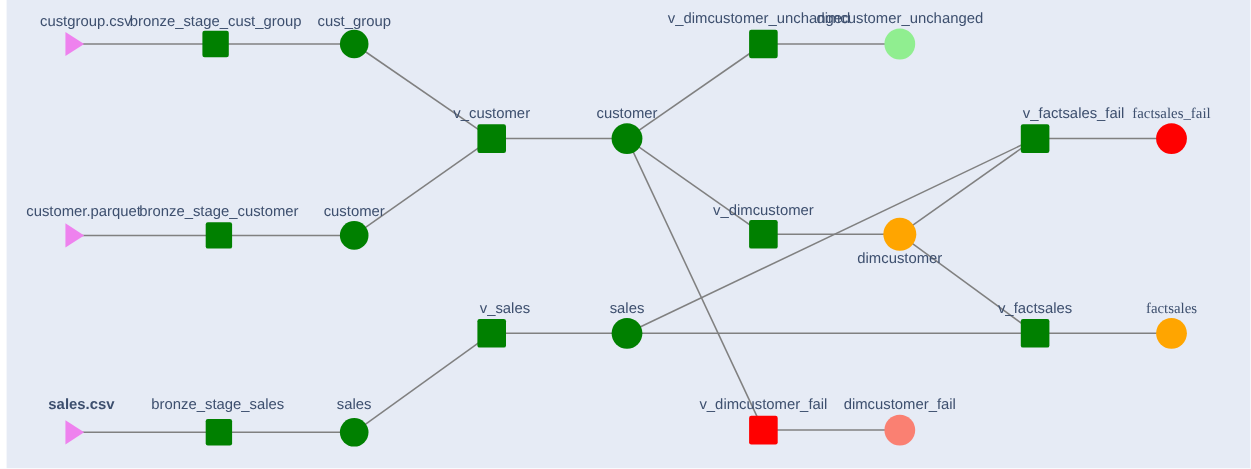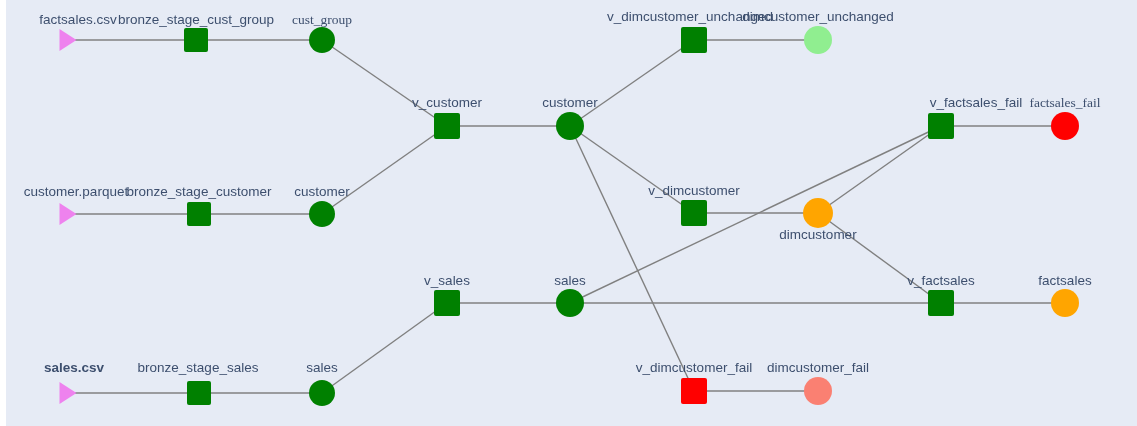--- a/index.html
+++ b/index.html
@@ -64,38 +64,38 @@
         <div class="node sq" title="v_dimcustomer_fail" style="left: 688px; top: 391px; width: 26px; height: 26px; background: rgb(255, 0, 0);"></div>
         <div class="node ci" title="dimcustomer_fail" style="left: 812px; top: 391px; width: 28px; height: 28px; background: rgb(250, 128, 114);"></div>
         <div class="node sq" title="v_sales" style="left: 441px; top: 303px; width: 26px; height: 26px; background: rgb(0, 128, 0);"></div>
         <div class="node ci" title="sales" style="left: 564px; top: 303px; width: 28px; height: 28px; background: rgb(0, 128, 0);"></div>
         <div class="node sq" title="v_factsales_fail" style="left: 935px; top: 126px; width: 26px; height: 26px; background: rgb(0, 128, 0);"></div>
         <div class="node ci" title="factsales_fail" style="left: 1059px; top: 126px; width: 28px; height: 28px; background: rgb(255, 0, 0);"></div>
         <div class="node sq" title="v_factsales" style="left: 935px; top: 303px; width: 26px; height: 26px; background: rgb(0, 128, 0);"></div>
         <div class="node ci" title="factsales" style="left: 1059px; top: 303px; width: 28px; height: 28px; background: rgb(255, 165, 0);"></div>
       </div>
     <div id="labels">
-        <div class="lbl" style="left: 72px; top: 27px;">factsales.csv</div>
+        <div class="lbl" style="left: 72px; top: 27px;">custgroup.csv</div>
         <div class="lbl" style="left: 190px; top: 27px;">bronze_stage_cust_group</div>
-        <div class="lbl" style="left: 316px; top: 27px; font-family: Liberation Serif, serif;">cust_group</div>
+        <div class="lbl" style="left: 316px; top: 27px;">cust_group</div>
         <div class="lbl" style="left: 70px; top: 199px;">customer.parquet</div>
         <div class="lbl" style="left: 193px; top: 199px; text-align: center;">bronze_stage_customer</div>
         <div class="lbl" style="left: 316px; top: 199px;">customer</div>
         <div class="lbl" style="left: 68px; top: 375px; font-weight: bold;">sales.csv</div>
         <div class="lbl" style="left: 192px; top: 375px;">bronze_stage_sales</div>
         <div class="lbl" style="left: 316px; top: 375px;">sales</div>
         <div class="lbl" style="left: 441px; top: 110px;">v_customer</div>
         <div class="lbl" style="left: 564px; top: 110px;">customer</div>
         <div class="lbl" style="left: 684px; top: 24px;">v_dimcustomer_unchanged</div>
         <div class="lbl" style="left: 812px; top: 24px;">dimcustomer_unchanged</div>
         <div class="lbl" style="left: 688px; top: 198px; text-align: right;">v_dimcustomer</div>
         <div class="lbl" style="left: 812px; top: 198px; margin-top: 44px;">dimcustomer</div>
         <div class="lbl" style="left: 688px; top: 375px;">v_dimcustomer_fail</div>
         <div class="lbl" style="left: 812px; top: 375px;">dimcustomer_fail</div>
-        <div class="lbl" style="left: 441px; top: 288px;">v_sales</div>
+        <div class="lbl" style="left: 453px; top: 288px;">v_sales</div>
         <div class="lbl" style="left: 564px; top: 288px;">sales</div>
         <div class="lbl" style="left: 935px; top: 110px; margin-left: 35px;">v_factsales_fail</div>
         <div class="lbl" style="left: 1059px; top: 110px; font-family: Liberation Serif, serif;">factsales_fail</div>
         <div class="lbl" style="left: 935px; top: 288px;">v_factsales</div>
-        <div class="lbl" style="left: 1059px; top: 288px;">factsales</div>
+        <div class="lbl" style="left: 1059px; top: 288px; font-family: Liberation Serif, serif;">factsales</div>
       </div>
   </div>
 </div>
 
 </body></html>

